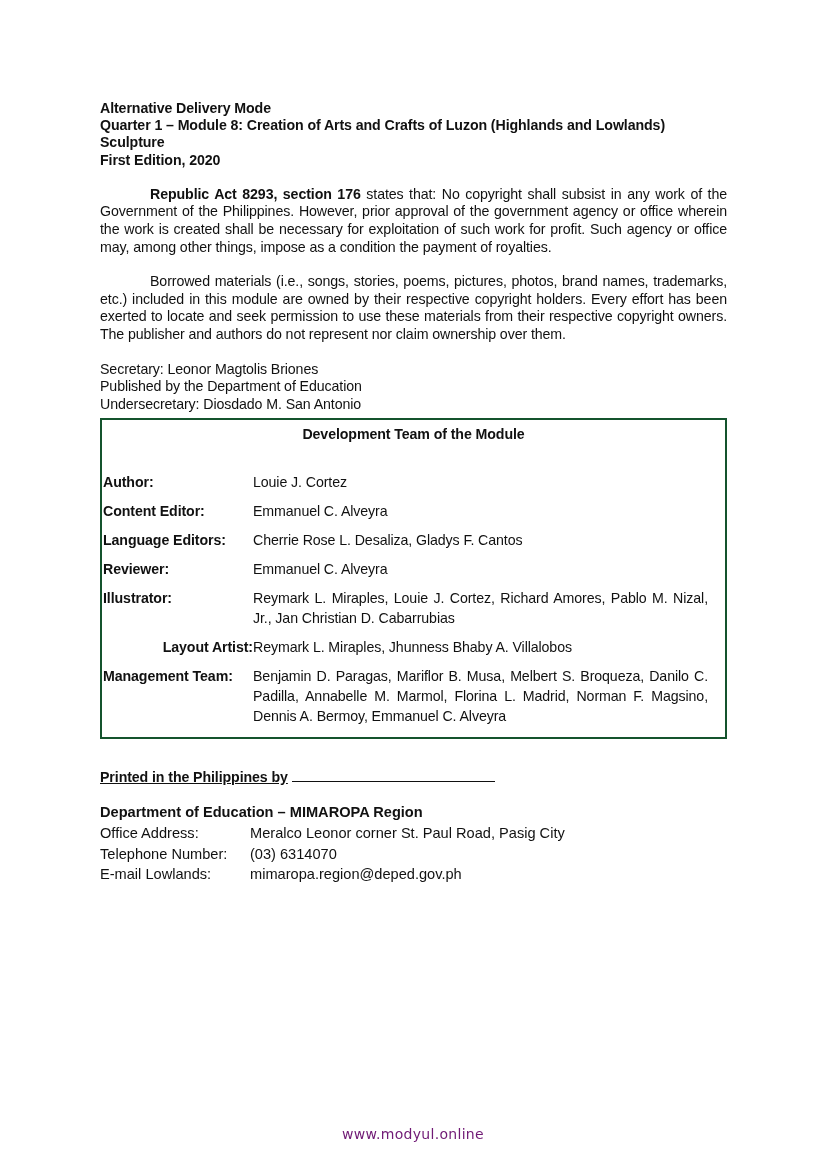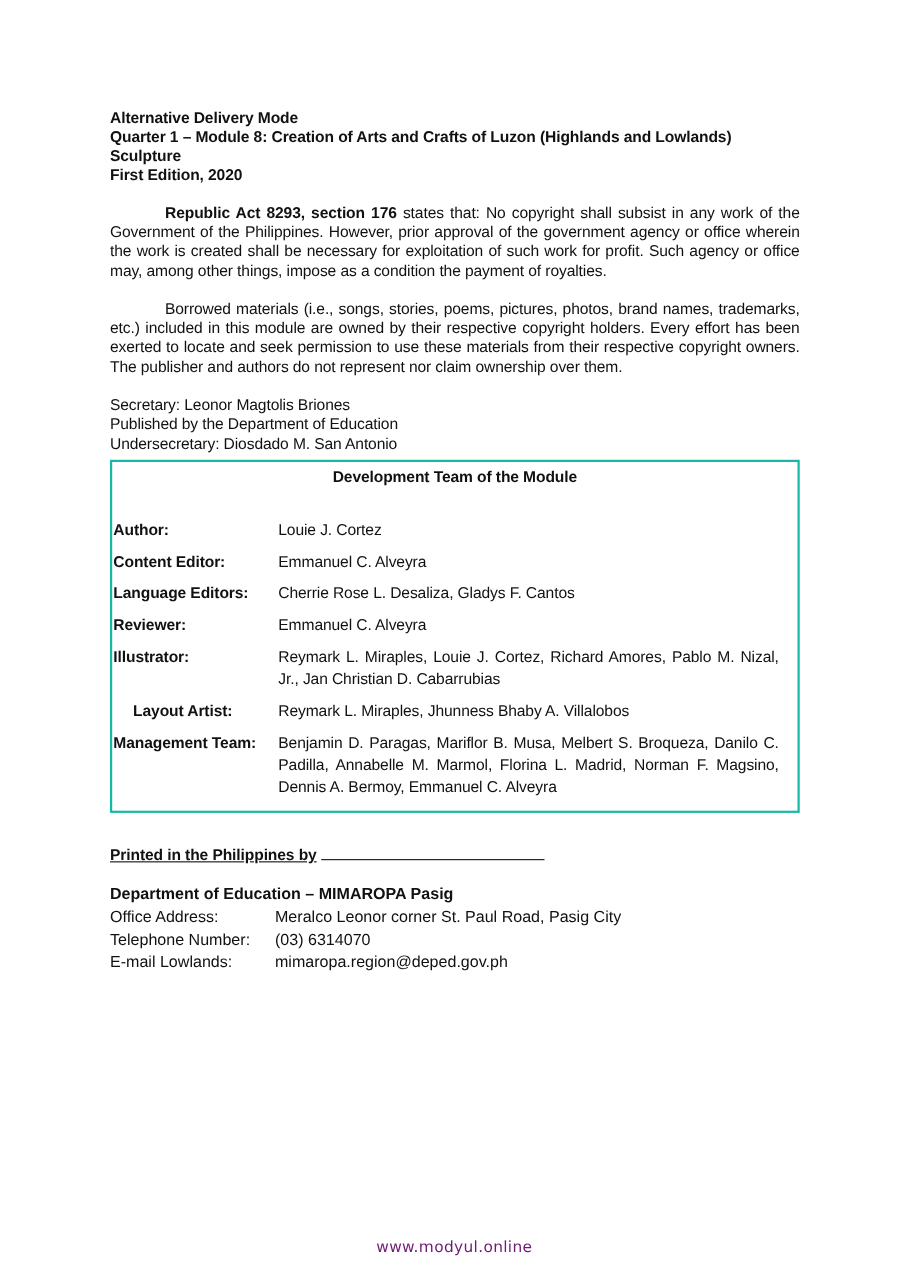--- a/index.html
+++ b/index.html
@@ -39,21 +39,21 @@
     .p1 { margin-top: 17px; }
     .p2 { margin-top: 17px; }
     .published {
       margin-top: 17px;
       font-size: 14.2px;
       line-height: 17.6px;
       letter-spacing: -0.1px;
     }
     .team-box {
       margin-top: 5px;
-      border: 2px solid #14b8a6;
+      border: 2px solid #14532d;
       width: 623px;
       height: 321px;
       box-sizing: border-box;
       width: 627px;
       position: relative;
     }
     .team-title {
       text-align: center;
       font-weight: bold;
       font-size: 14.2px;
@@ -71,21 +71,21 @@
       font-size: 14.2px;
       line-height: 20px;
       margin-bottom: 9px;
       letter-spacing: -0.1px;
     }
     .team-label {
       width: 150px;
       flex: 0 0 150px;
       font-weight: bold;
     }
-    .team-label.indent { padding-left: 18px; box-sizing: border-box; }
+    .team-label.indent { padding-left: 18px; box-sizing: border-box; text-align: right; }
     .team-value {
       flex: 1;
       text-align: justify;
     }
     .printed {
       margin-top: 30px;
       font-weight: bold;
       font-size: 14.2px;
       letter-spacing: -0.1px;
       text-decoration: underline;
@@ -173,21 +173,21 @@
         <div class="team-value">Benjamin D. Paragas, Mariflor B. Musa, Melbert S. Broqueza, Danilo C. Padilla, Annabelle M. Marmol, Florina L. Madrid, Norman F. Magsino, Dennis A. Bermoy, Emmanuel C. Alveyra</div>
       </div>
     </div>
   </div>
 
   <div class="printed">
     <span>Printed in the Philippines by</span><span class="blank"></span>
   </div>
 
   <div class="deped">
-    <div class="deped-title">Department of Education – MIMAROPA Pasig</div>
+    <div class="deped-title">Department of Education – MIMAROPA Region</div>
     <div class="info-row">
       <div class="info-label">Office Address:</div>
       <div>Meralco Leonor corner St. Paul Road, Pasig City</div>
     </div>
     <div class="info-row">
       <div class="info-label">Telephone Number:</div>
       <div>(03) 6314070</div>
     </div>
     <div class="info-row">
       <div class="info-label">E-mail Lowlands:</div>

